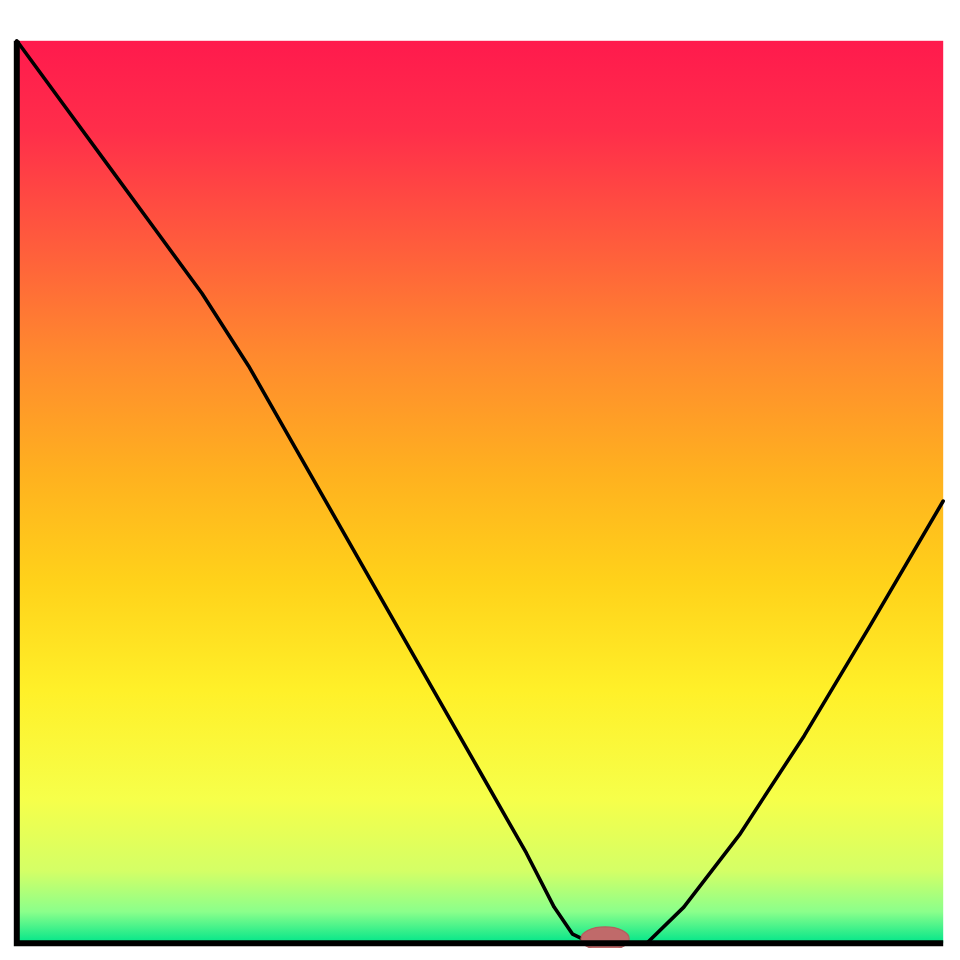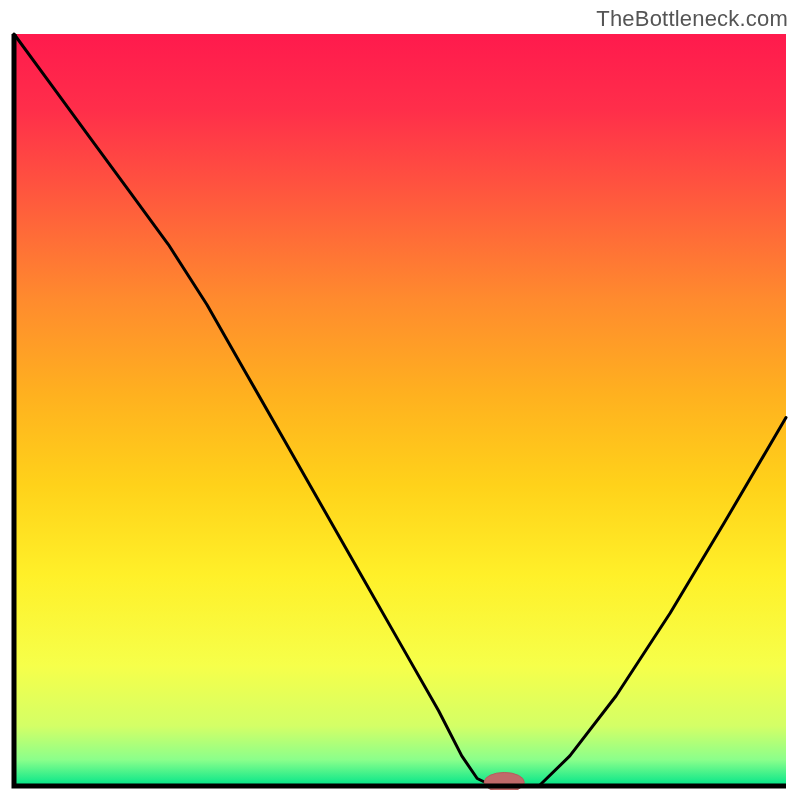--- a/index.html
+++ b/index.html
@@ -34,21 +34,20 @@
   }
   svg {
     display: block;
   }
 </style>
 </head>
 <body>
 
 <div class="container">
 
-  <div class="watermark">TheBottleneck.com</div>
 
   <div class="plot-outer">
     <svg id="chart-svg" width="780" height="760" viewBox="0 0 780 760">
       <defs>
         <linearGradient id="bgGrad" x1="0" y1="0" x2="0" y2="1">
             <stop offset="0%" stop-color="#ff1a4d"></stop>
             <stop offset="10%" stop-color="#ff2e4a"></stop>
             <stop offset="22%" stop-color="#ff5a3d"></stop>
             <stop offset="35%" stop-color="#ff8a2e"></stop>
             <stop offset="48%" stop-color="#ffb11f"></stop>

